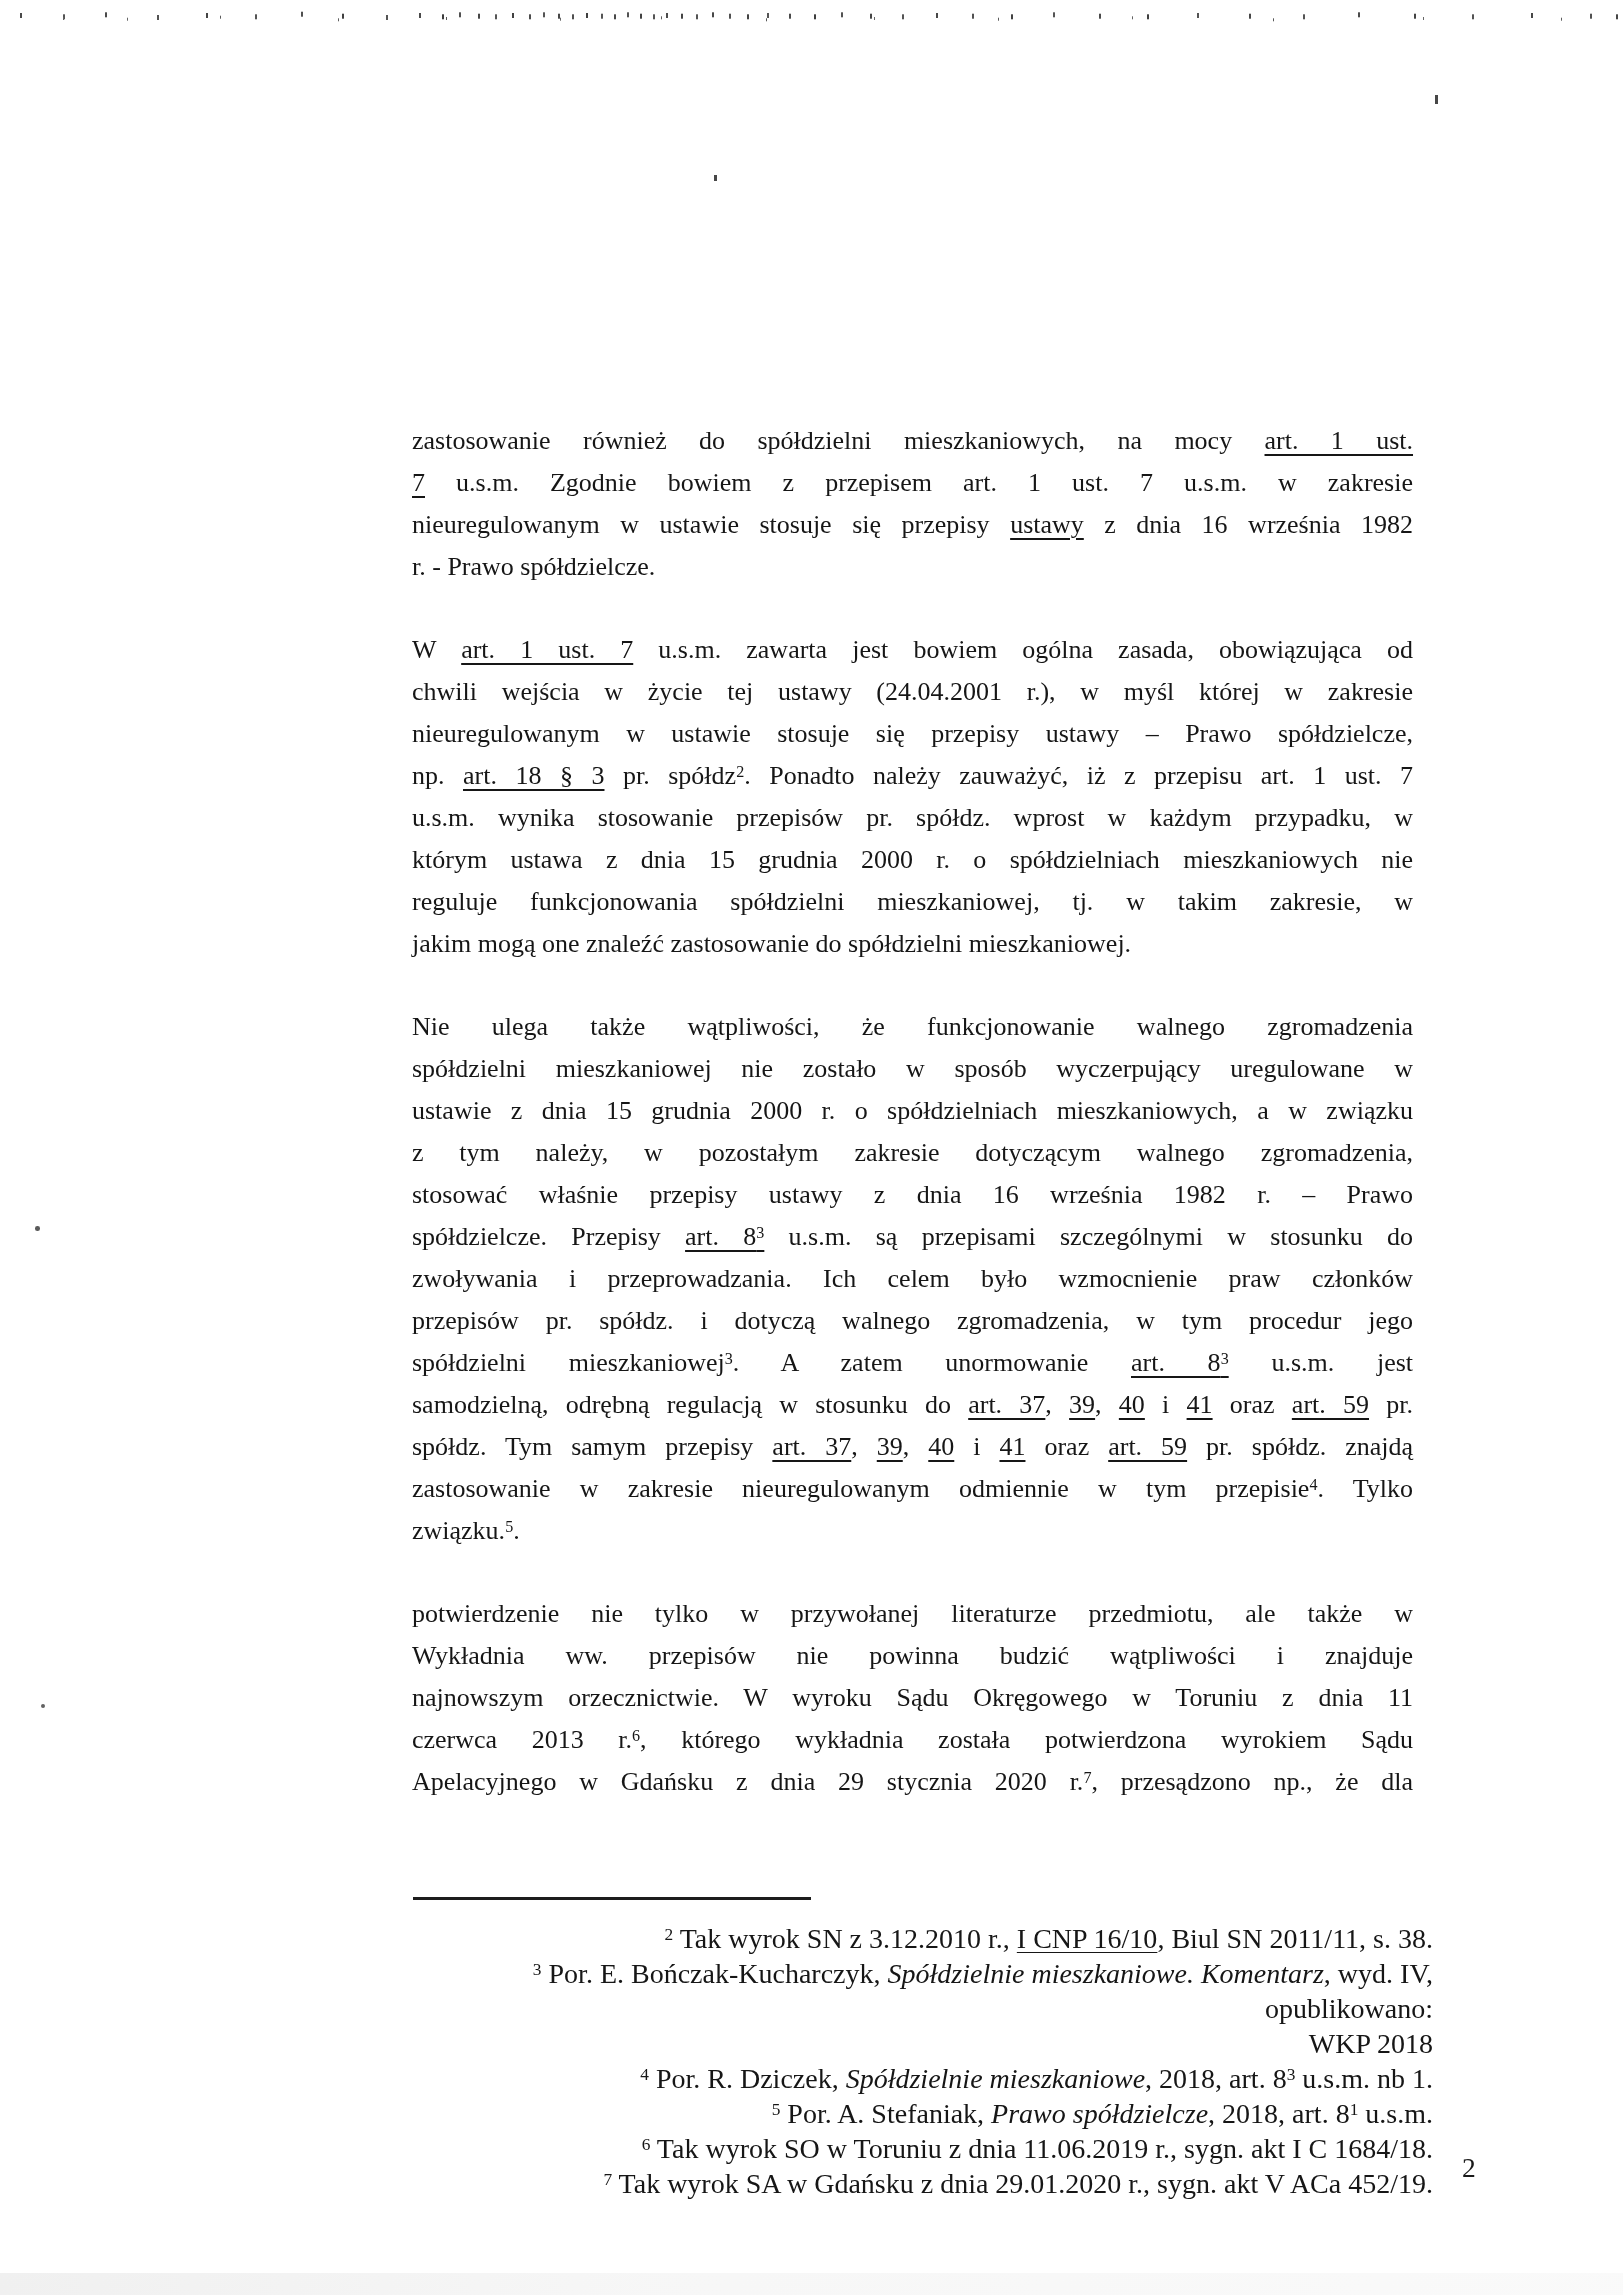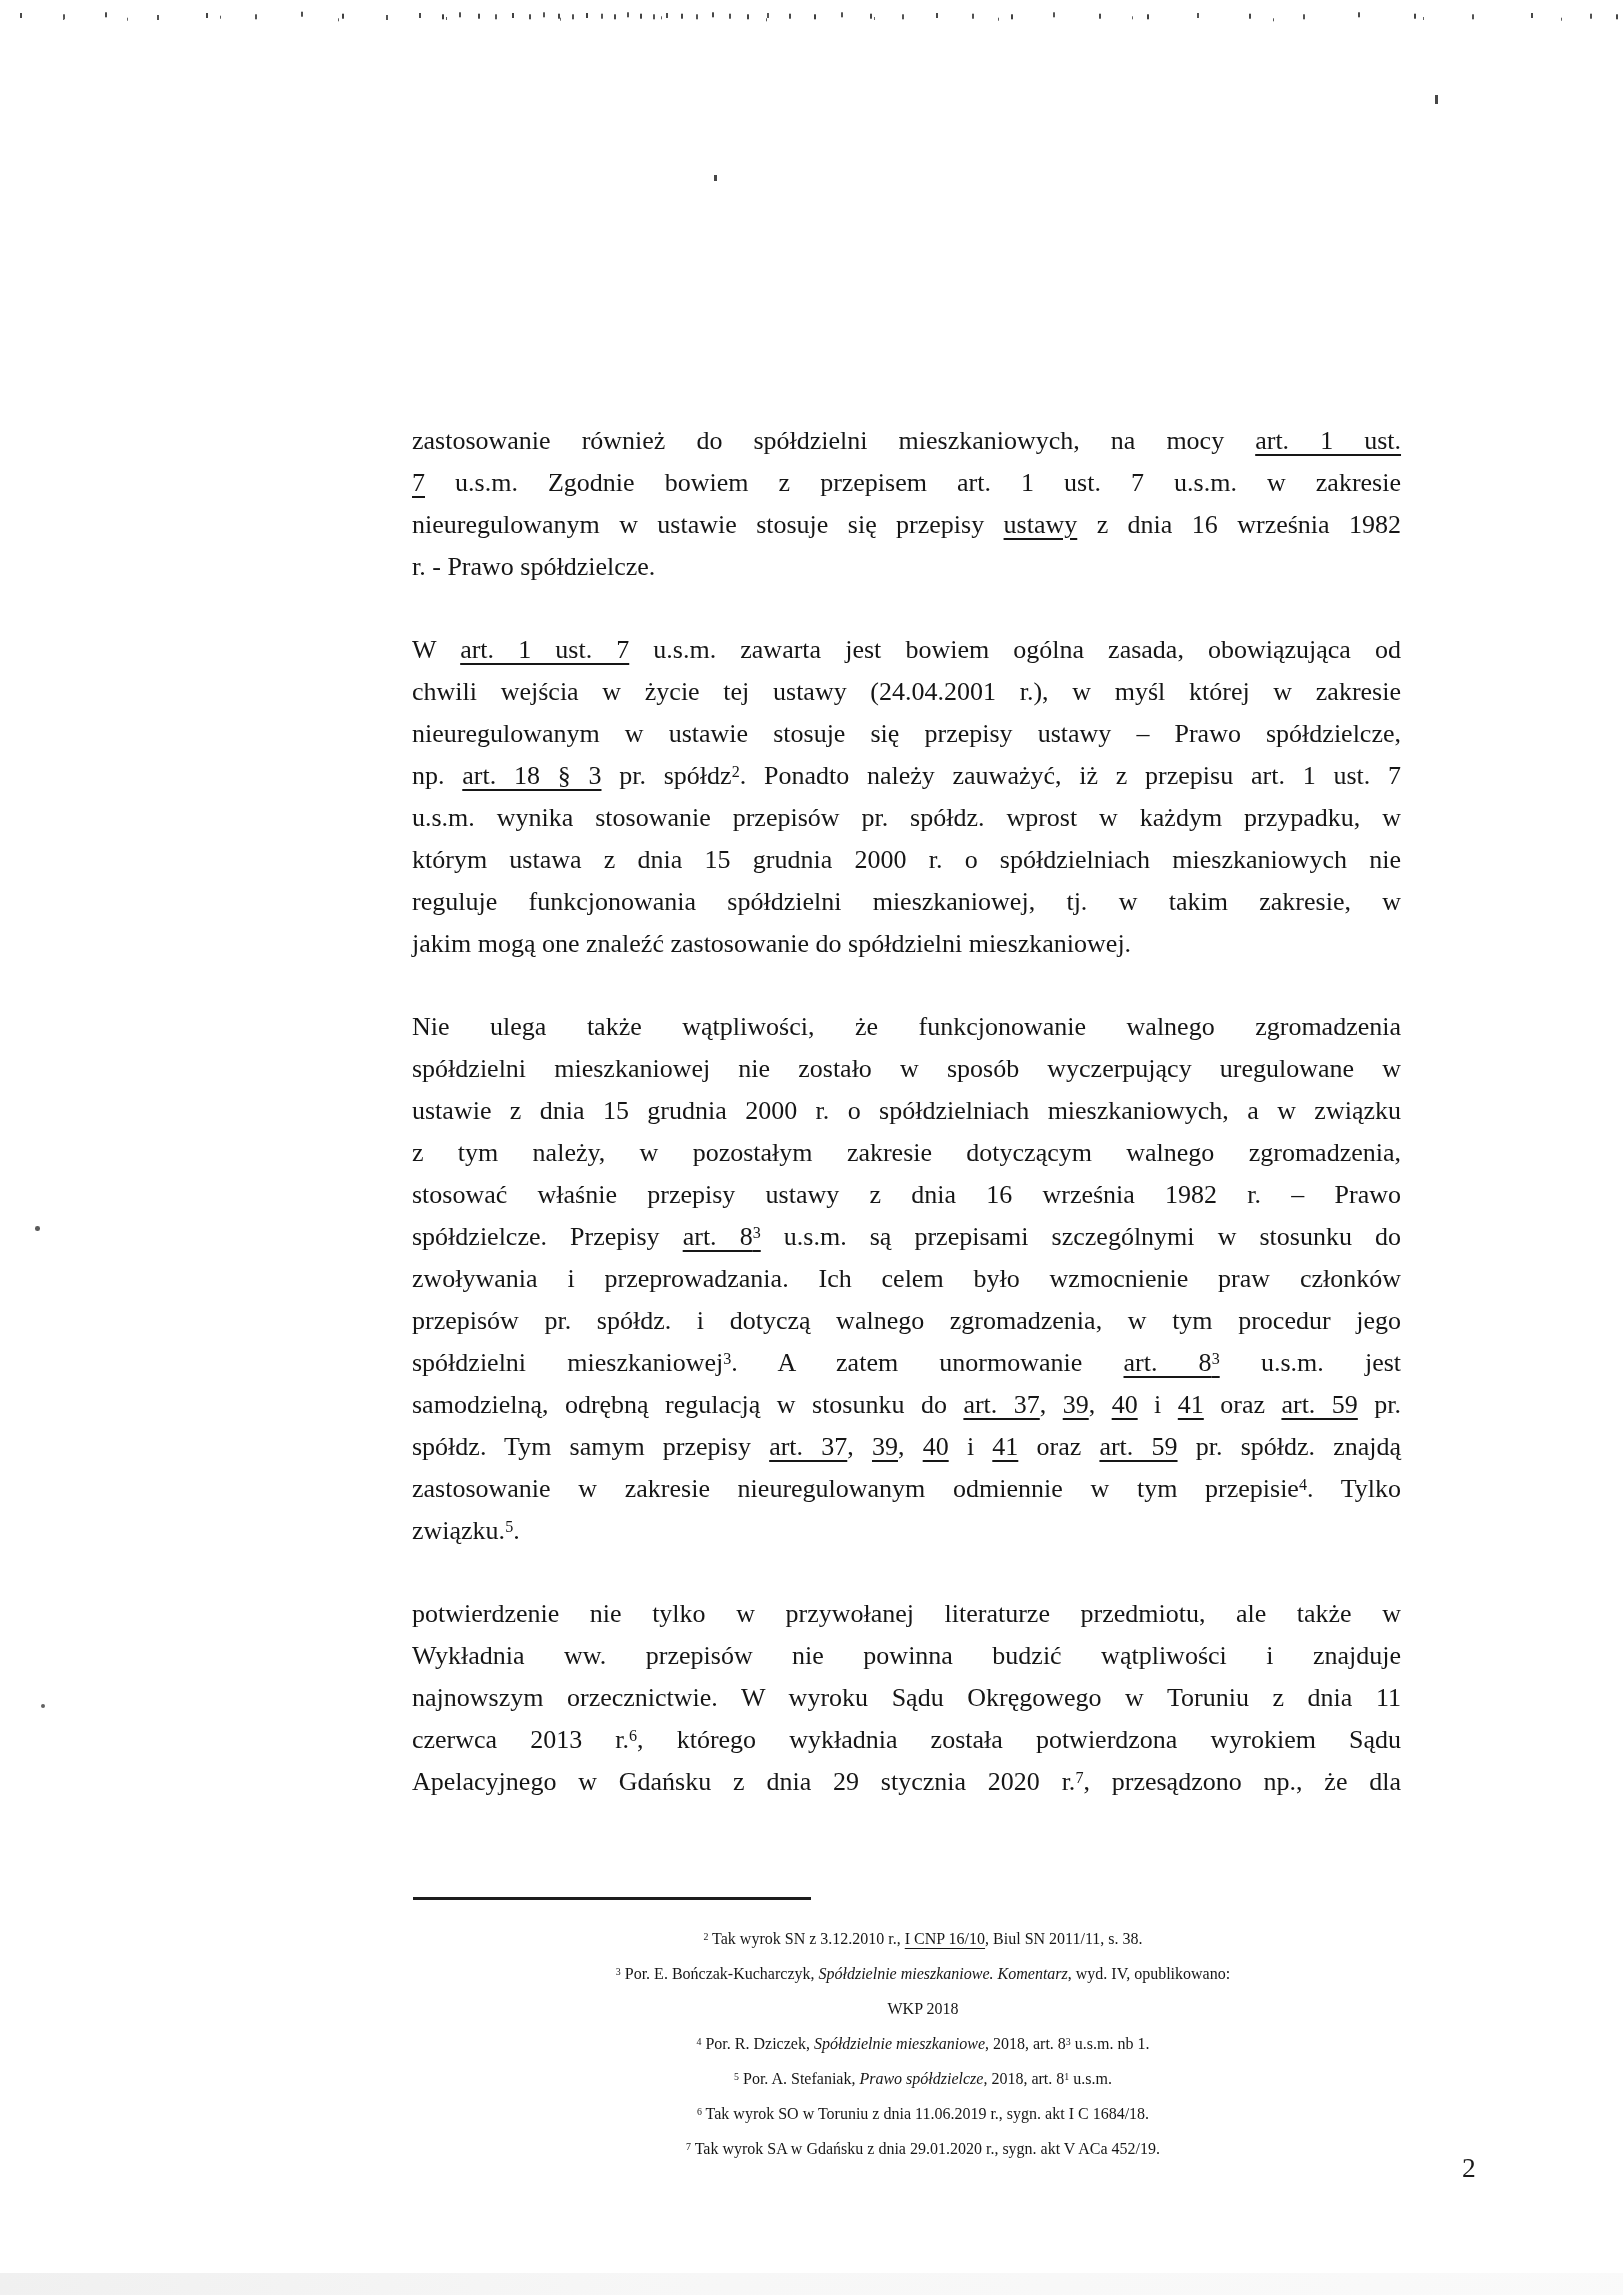--- a/index.html
+++ b/index.html
@@ -9,21 +9,21 @@
     background:#ffffff;
     font-family:"Liberation Serif", serif;
     color:#161616;
     overflow:hidden;
   }
   .body-text {
     position:absolute;
     left:412px; top:420px;
     width:1001px;
   }
-  .paragraph { margin:0 12px 41px 0; }
+  .paragraph { margin:0 0 41px 0; }
   .line {
     font-size:26px;
     line-height:42px;
     height:42px;
     text-align:justify;
     text-align-last:justify;
     -moz-text-align-last:justify;
   }
   .line.last { text-align-last:left; -moz-text-align-last:left; }
   .u { text-decoration:underline; text-decoration-thickness:2px; text-underline-offset:4.6px; }
@@ -38,23 +38,23 @@
     left:413px; top:1897px;
     width:398px; height:0;
     border-top:3.3px solid #1c1c1c;
   }
   .footnotes {
     position:absolute;
     left:413px; top:1921px;
     width:1020px;
   }
   .footnote-line {
-    font-size:16px;
+    font-size:28px;
     line-height:35px;
-    text-align:center;
+    text-align:right;
   }
   .footnote-line .u { text-underline-offset:3.9px; text-decoration-thickness:1.3px; }
   .page-number {
     position:absolute;
     left:1462px; top:2152px;
     font-size:27.5px;
     color:#1a1a1a;
   }
   
   .noise-a {

